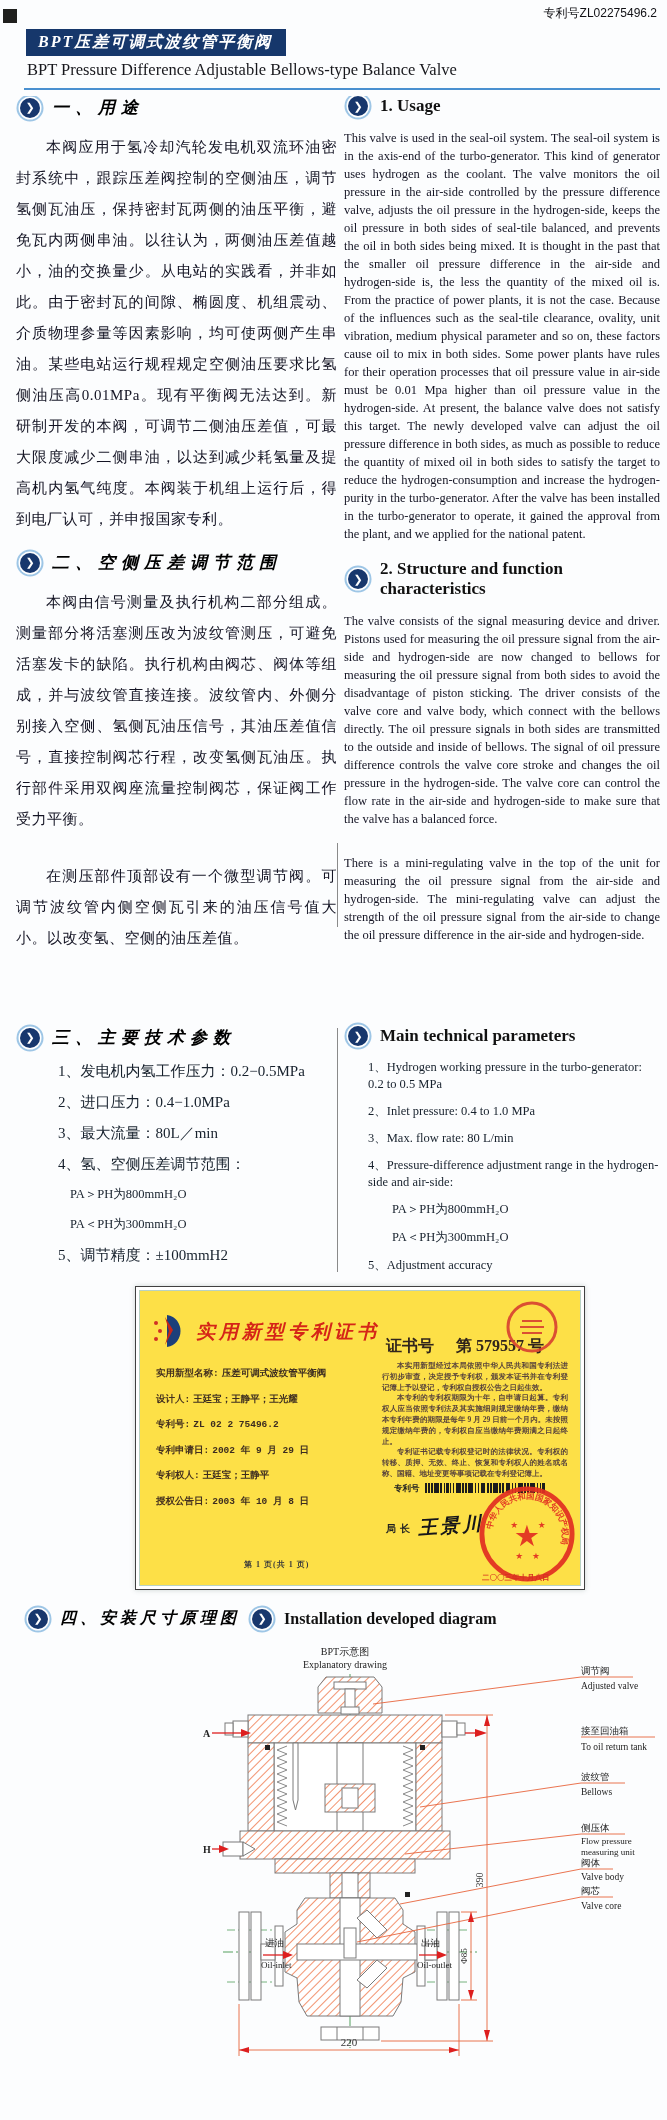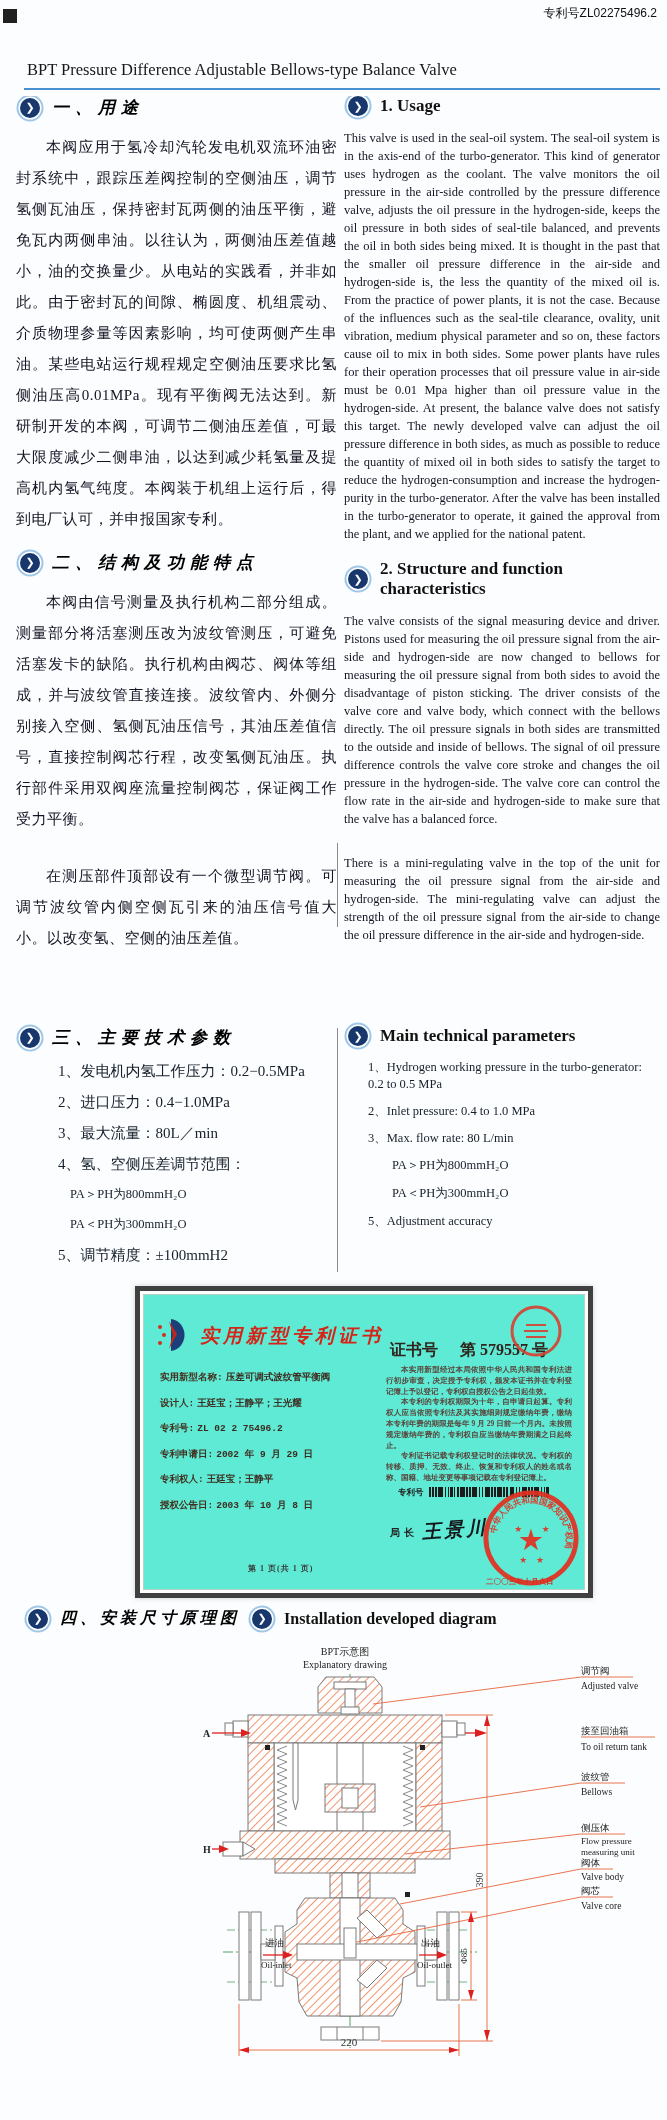--- a/index.html
+++ b/index.html
@@ -42,22 +42,22 @@
   
   .params{position:absolute;top:1026px;}
   .params-left{left:16px;width:321px;}
   .params-right{left:344px;width:316px;}
   .p-item-zh{font-size:15px;margin:0 0 12px 42px;color:#16202c;}
   .p-sub-zh{font-size:12.5px;margin:0 0 13px 54px;color:#16202c;}
   .p-item-en{font-size:12.5px;line-height:17px;margin:0 0 10px 24px;color:#16202c;}
   .p-sub-en{font-size:12.5px;margin:0 0 11px 48px;color:#16202c;}
 
   
-  .cert{position:absolute;left:135px;top:1286px;width:448px;height:302px;background:#5eead4;
-        border:5px solid #404040;box-shadow:0 0 5px rgba(60,90,80,.25), inset 0 0 0 3px #fff, inset 0 0 0 4px #b9d2c3;}
+  .cert{position:absolute;left:135px;top:1286px;width:448px;height:302px;background:#fde047;
+        border:1px solid #404040;box-shadow:0 0 5px rgba(60,90,80,.25), inset 0 0 0 3px #fff, inset 0 0 0 4px #b9d2c3;}
   .cert *{position:absolute;}
   .c-logo{left:16px;top:26px;width:38px;height:36px;}
   .c-title{left:60px;top:32px;font-size:19px;font-weight:bold;font-style:italic;color:#d52518;
            letter-spacing:4px;white-space:nowrap;}
   .c-certno{left:250px;top:49px;font-size:16px;font-weight:bold;color:#30241c;white-space:nowrap;}
   .c-certno .v{position:static;margin-left:18px;}
   .c-fields{left:20px;top:80px;width:215px;}
   .c-field{position:static;display:block;margin:0 0 12.5px 0;font-size:9.5px;color:#44301f;
            font-weight:bold;white-space:nowrap;font-family:Liberation Mono, monospace;}
   .c-field .v{position:static;font-weight:600;margin-left:3px;color:#3c2c20;}
@@ -88,32 +88,35 @@
   .diagram text{font-family:"Liberation Serif","DejaVu Serif",serif;}
 </style>
 </head>
 <body>
 
 <div class="page">
 
   <div class="corner-mark"></div>
   <div class="patent-top">专利号ZL02275496.2</div>
 
+  <div class="title-box">
+    <span class="title-zh">BPT压差可调式波纹管平衡阀</span>
+  </div>
   <div class="subtitle">BPT Pressure Difference Adjustable Bellows-type Balance Valve</div>
   <div class="rule"></div>
 
   <div class="col left-col">
     <div class="sec-head">
       <span class="sec-icon">❯</span>
       <span class="sec-title-zh">一、用途</span>
     </div>
     <p class="zh-body">本阀应用于氢冷却汽轮发电机双流环油密封系统中，跟踪压差阀控制的空侧油压，调节氢侧瓦油压，保持密封瓦两侧的油压平衡，避免瓦内两侧串油。以往认为，两侧油压差值越小，油的交换量少。从电站的实践看，并非如此。由于密封瓦的间隙、椭圆度、机组震动、介质物理参量等因素影响，均可使两侧产生串油。某些电站运行规程规定空侧油压要求比氢侧油压高0.01MPa。现有平衡阀无法达到。新研制开发的本阀，可调节二侧油压差值，可最大限度减少二侧串油，以达到减少耗氢量及提高机内氢气纯度。本阀装于机组上运行后，得到电厂认可，并申报国家专利。</p>
     <div class="sec-head later">
       <span class="sec-icon">❯</span>
-      <span class="sec-title-zh">二、结构及功能特点</span>
+      <span class="sec-title-zh">二、空侧压差调节范围</span>
     </div>
     <p class="zh-body">本阀由信号测量及执行机构二部分组成。测量部分将活塞测压改为波纹管测压，可避免活塞发卡的缺陷。执行机构由阀芯、阀体等组成，并与波纹管直接连接。波纹管内、外侧分别接入空侧、氢侧瓦油压信号，其油压差值信号，直接控制阀芯行程，改变氢侧瓦油压。执行部件采用双阀座流量控制阀芯，保证阀工作受力平衡。</p>
     <p class="zh-body gap-top">在测压部件顶部设有一个微型调节阀。可调节波纹管内侧空侧瓦引来的油压信号值大小。以改变氢、空侧的油压差值。</p>
   </div>
 
   <div class="col right-col">
     <div class="sec-head">
       <span class="sec-icon">❯</span>
       <span class="sec-title-en">1. Usage</span>
     </div>
@@ -144,20 +147,21 @@
   </div>
 
   <div class="params params-right">
     <div class="sec-head">
       <span class="sec-icon">❯</span>
       <span class="sec-title-en">Main technical parameters</span>
     </div>
     <div class="p-item-en">1、Hydrogen working pressure in the turbo-generator: 0.2 to  0.5 MPa</div>
     <div class="p-item-en">2、Inlet pressure: 0.4 to 1.0 MPa</div>
     <div class="p-item-en">3、Max. flow rate: 80 L/min</div>
+    <div class="p-item-en">4、Pressure-difference adjustment range in the hydrogen-side and air-side:</div>
     <div class="p-sub-en">PA＞PH为800mmH₂O</div>
     <div class="p-sub-en">PA＜PH为300mmH₂O</div>
     <div class="p-item-en">5、Adjustment accuracy</div>
   </div>
 
   <div class="cert">
     <svg class="c-logo" viewBox="0 0 38 36">
       <circle cx="4" cy="10" r="2" fill="#d03024"></circle>
       <circle cx="8" cy="18" r="2" fill="#d03024"></circle>
       <circle cx="4" cy="26" r="2" fill="#d03024"></circle>

